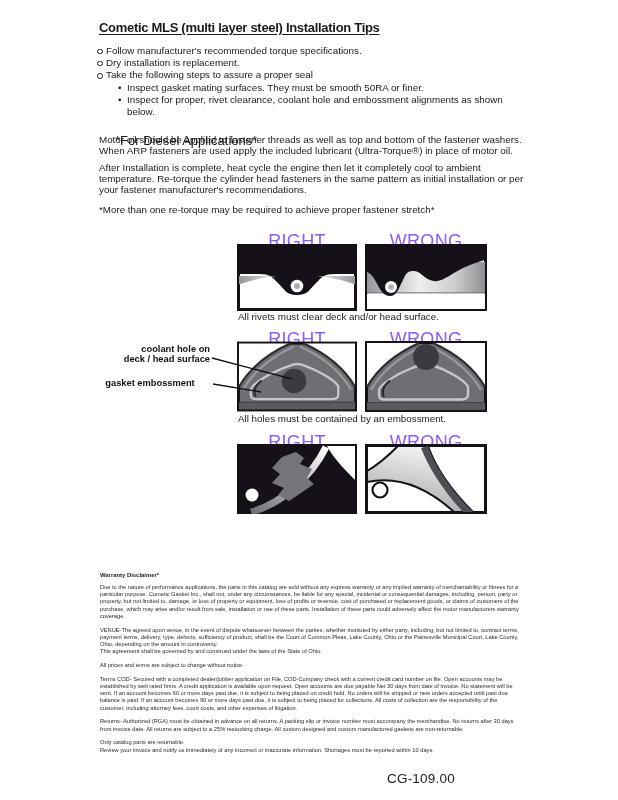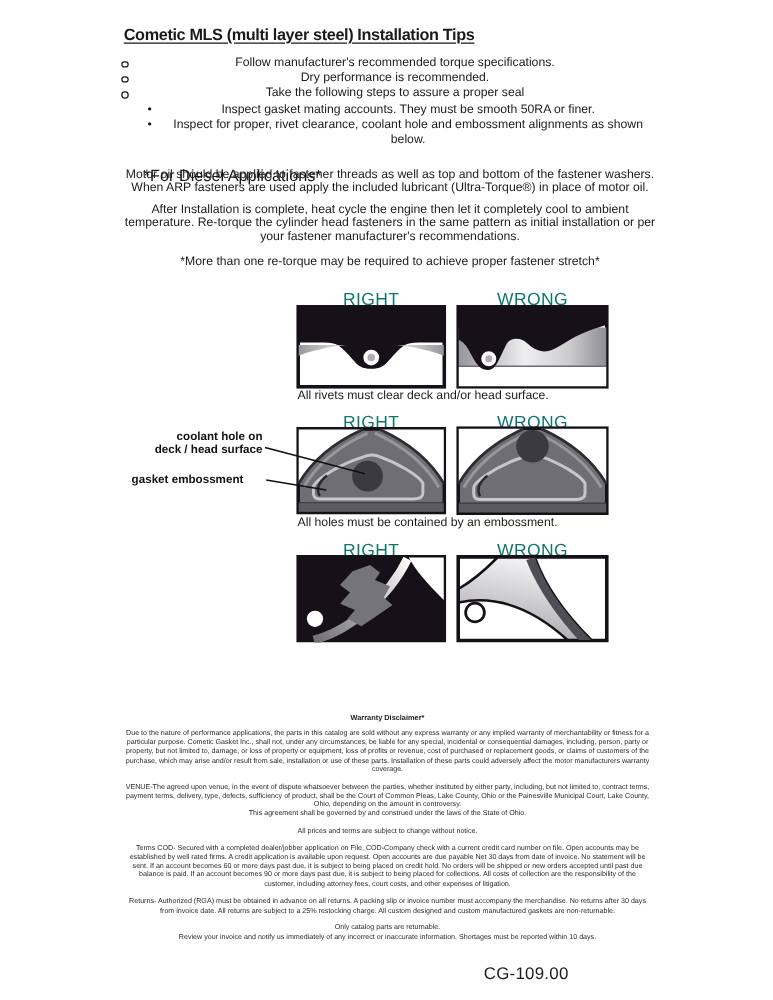--- a/index.html
+++ b/index.html
@@ -1,38 +1,38 @@
 <!DOCTYPE html>
 <html><head>
 <meta charset="utf-8">
 <style>
   html,body{margin:0;padding:0;background:#ffffff;}
   .page{
     position:relative;width:618px;height:800px;background:#fff;overflow:hidden;
     font-family:"Liberation Sans", sans-serif;color:#1a1a1a;
   }
-  .abs{position:absolute;text-align:center;}
+  .abs{position:absolute;}
   .title{
     left:99px;top:20px;font-size:13px;font-weight:bold;letter-spacing:-0.3px;
     text-decoration:underline;text-underline-offset:2px;margin:0;
   }
   .tips{left:96px;top:45px;width:430px;font-size:9.8px;line-height:12.2px;}
   .tip{position:relative;padding-left:10px;}
   .tip .cb{
     position:absolute;left:1px;top:3.6px;width:3.6px;height:3.6px;
     border:1px solid #1a1a1a;border-radius:50%;display:inline-block;
   }
   .tip.sub{margin-left:21px;}
   .tip .db{position:absolute;left:1px;top:0;font-size:9.8px;}
   .h-diesel{left:99px;top:117px;font-size:13px;font-weight:normal;margin:16px;}
   .para{margin:0;font-size:9.8px;line-height:10.9px;width:426px;left:99px;}
   .p1{top:135px;}
   .p2{top:163px;}
   .quote{top:205px;}
-  .figlabel{font-size:14px;letter-spacing:0.3px;text-align:center;color:#0f766e;}
+  .figlabel{font-size:18px;letter-spacing:0.3px;text-align:center;color:#8b5cf6;}
   .figbox{line-height:0;}
   .figbox svg{display:block;}
   .caption{font-size:9.8px;line-height:10.8px;}
   .preline{white-space:pre-line;}
   .sidelabel{font-size:9.3px;line-height:9.8px;text-align:right;width:120px;color:#111;font-weight:bold;}
   .leaders{position:absolute;left:0;top:0;pointer-events:none;}
   .disclaimer{left:100px;top:572px;width:420px;}
   .d-head{font-size:5.9px;font-weight:bold;margin:0 0 6px 0;}
   .disclaimer p{font-size:5.7px;line-height:7.2px;margin:0 0 6.6px 0;color:#2a2a2a;}
   .pagenum{left:387px;top:754px;font-size:13.5px;letter-spacing:0.2px;color:#1c1c1c;margin-top:17px;}
@@ -44,29 +44,29 @@
 
   <h1 class="abs title">Cometic MLS (multi layer steel) Installation Tips</h1>
 
   <div class="abs tips">
     <div class="tip">
       <span class="cb"></span>
       <span>Follow manufacturer's recommended torque specifications.</span>
     </div>
     <div class="tip">
       <span class="cb"></span>
-      <span>Dry performance is recommended.</span>
+      <span>Dry installation is replacement.</span>
     </div>
     <div class="tip">
       <span class="cb"></span>
       <span>Take the following steps to assure a proper seal</span>
     </div>
     <div class="tip sub">
       <span class="db">•</span>
-      <span>Inspect gasket mating accounts.  They must be smooth 50RA or finer.</span>
+      <span>Inspect gasket mating surfaces.  They must be smooth 50RA or finer.</span>
     </div>
     <div class="tip sub">
       <span class="db">•</span>
       <span>Inspect for proper, rivet clearance, coolant hole and embossment alignments as shown below.</span>
     </div>
   </div>
 
   <h2 class="abs h-diesel">*For Diesel Applications*</h2>
   <p class="abs para p2">After Installation is complete, heat cycle the engine then let it completely cool to ambient temperature. Re-torque the cylinder head fasteners in the same pattern as initial installation or per your fastener manufacturer's recommendations.</p>
   <p class="abs para p1">Motor oil should be applied to fastener threads as well as top and bottom of the fastener washers. When ARP fasteners are used apply the included lubricant (Ultra-Torque®) in place of motor oil.</p>

